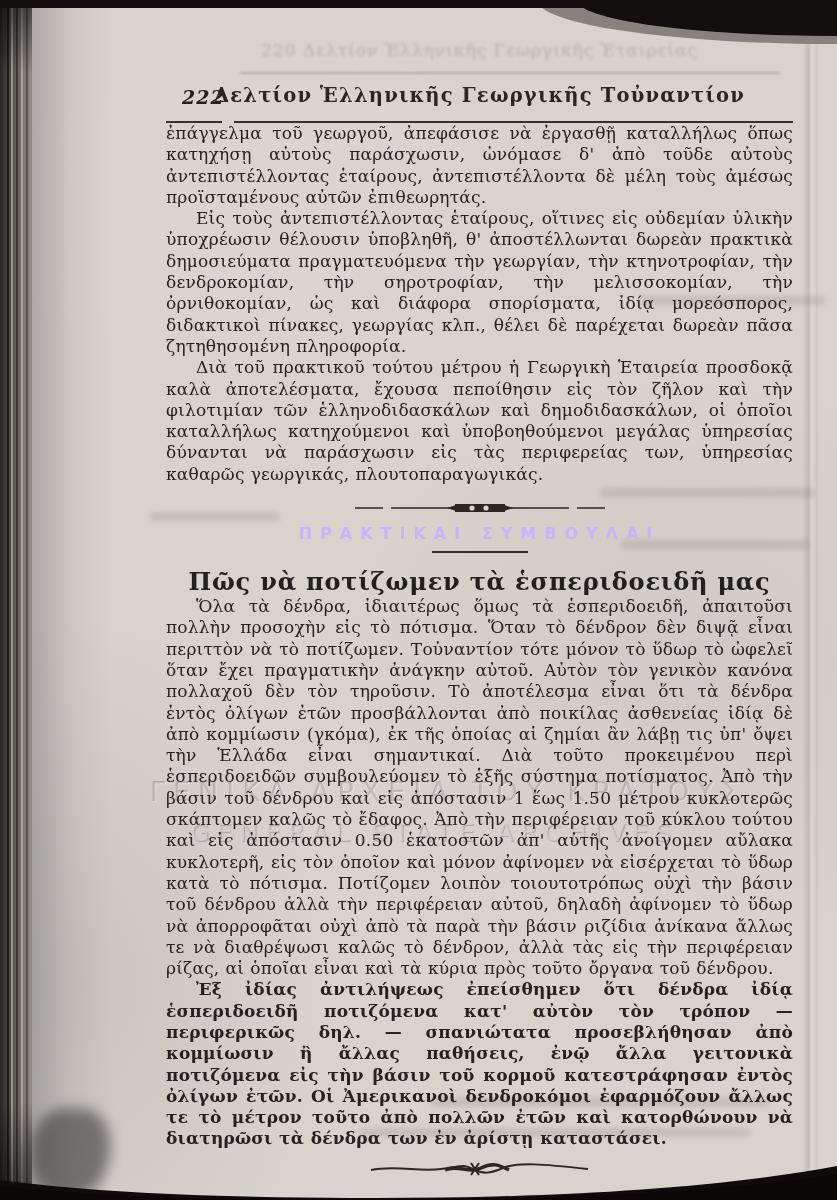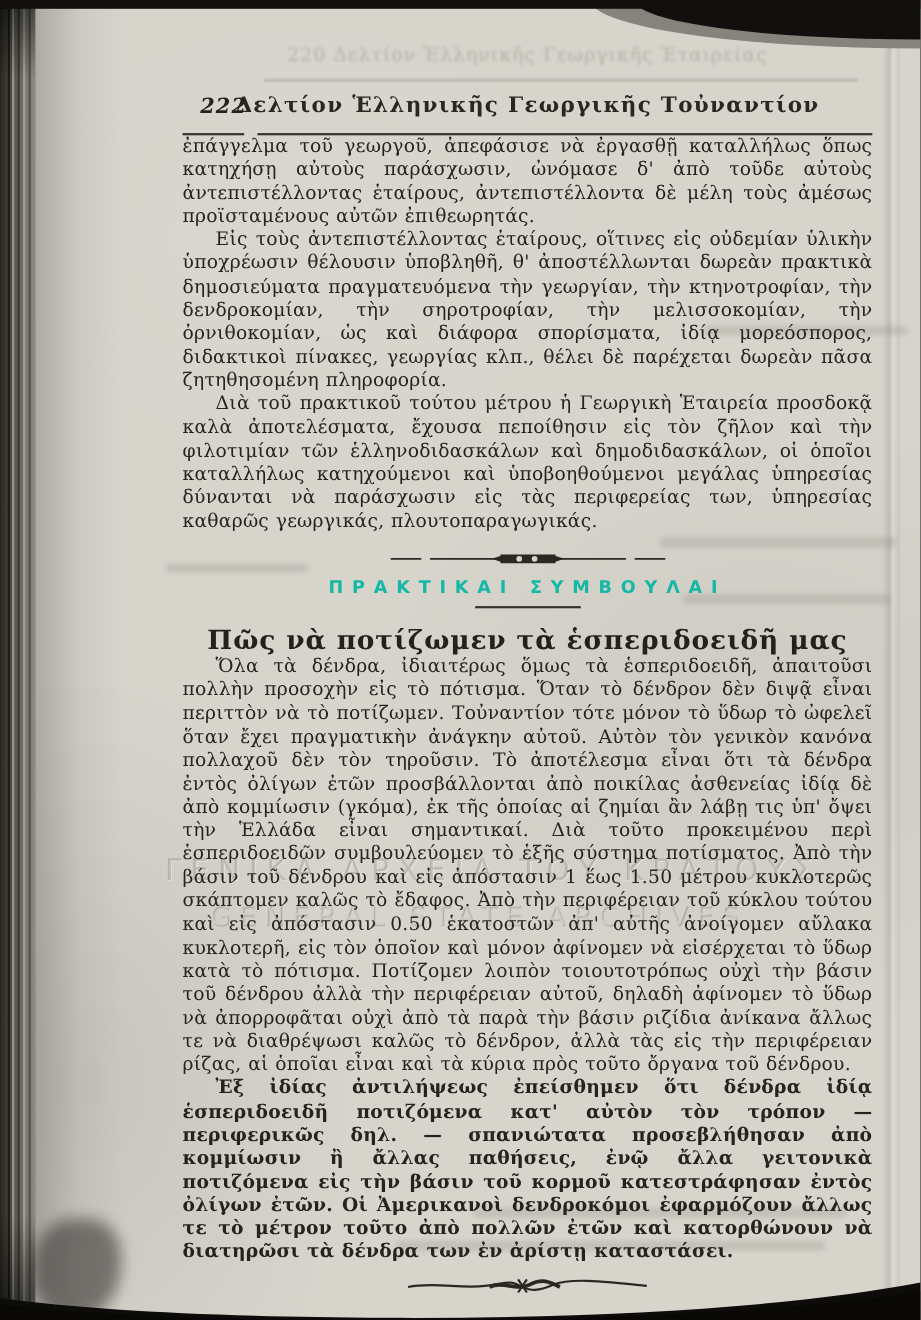--- a/index.html
+++ b/index.html
@@ -51,21 +51,21 @@
   .hdr-rule{display:flex;gap:12px;margin-top:5px;}
   .hdr-rule .seg1{width:56px;border-top:2px solid #35322b;}
   .hdr-rule .seg2{flex:1;border-top:2px solid #35322b;}
   p.bodytext{margin:0;text-align:justify;font-size:17px;line-height:21.3px;letter-spacing:.2px;word-spacing:.5px;}
   p.indent{text-indent:30px;}
   .p1{margin-top:19px;}
   .p2{margin-top:11px;}
   .p3{margin-top:15px;}
   .divider{display:block;margin:15px auto 4px auto;}
   .sec-title{text-align:center;font-family:"DejaVu Sans",sans-serif;font-weight:bold;
-    font-size:16px;letter-spacing:8px;color:#14b8a6;margin-top:8px;}
+    font-size:16px;letter-spacing:8px;color:#c4b5fd;margin-top:8px;}
   .sec-rule{width:96px;border-top:2px solid #35322b;margin:8px auto 0 auto;}
   .art-title{text-align:center;font-weight:bold;font-size:24px;letter-spacing:.8px;margin-top:14px;color:#23211c;}
   .p4{margin-top:9px;}
   .p5{margin-top:10px;font-weight:bold;}
   .end-orn{display:block;margin:9px auto 0 auto;}
 </style>
 </head>
 <body>
 
 <div class="scan">

